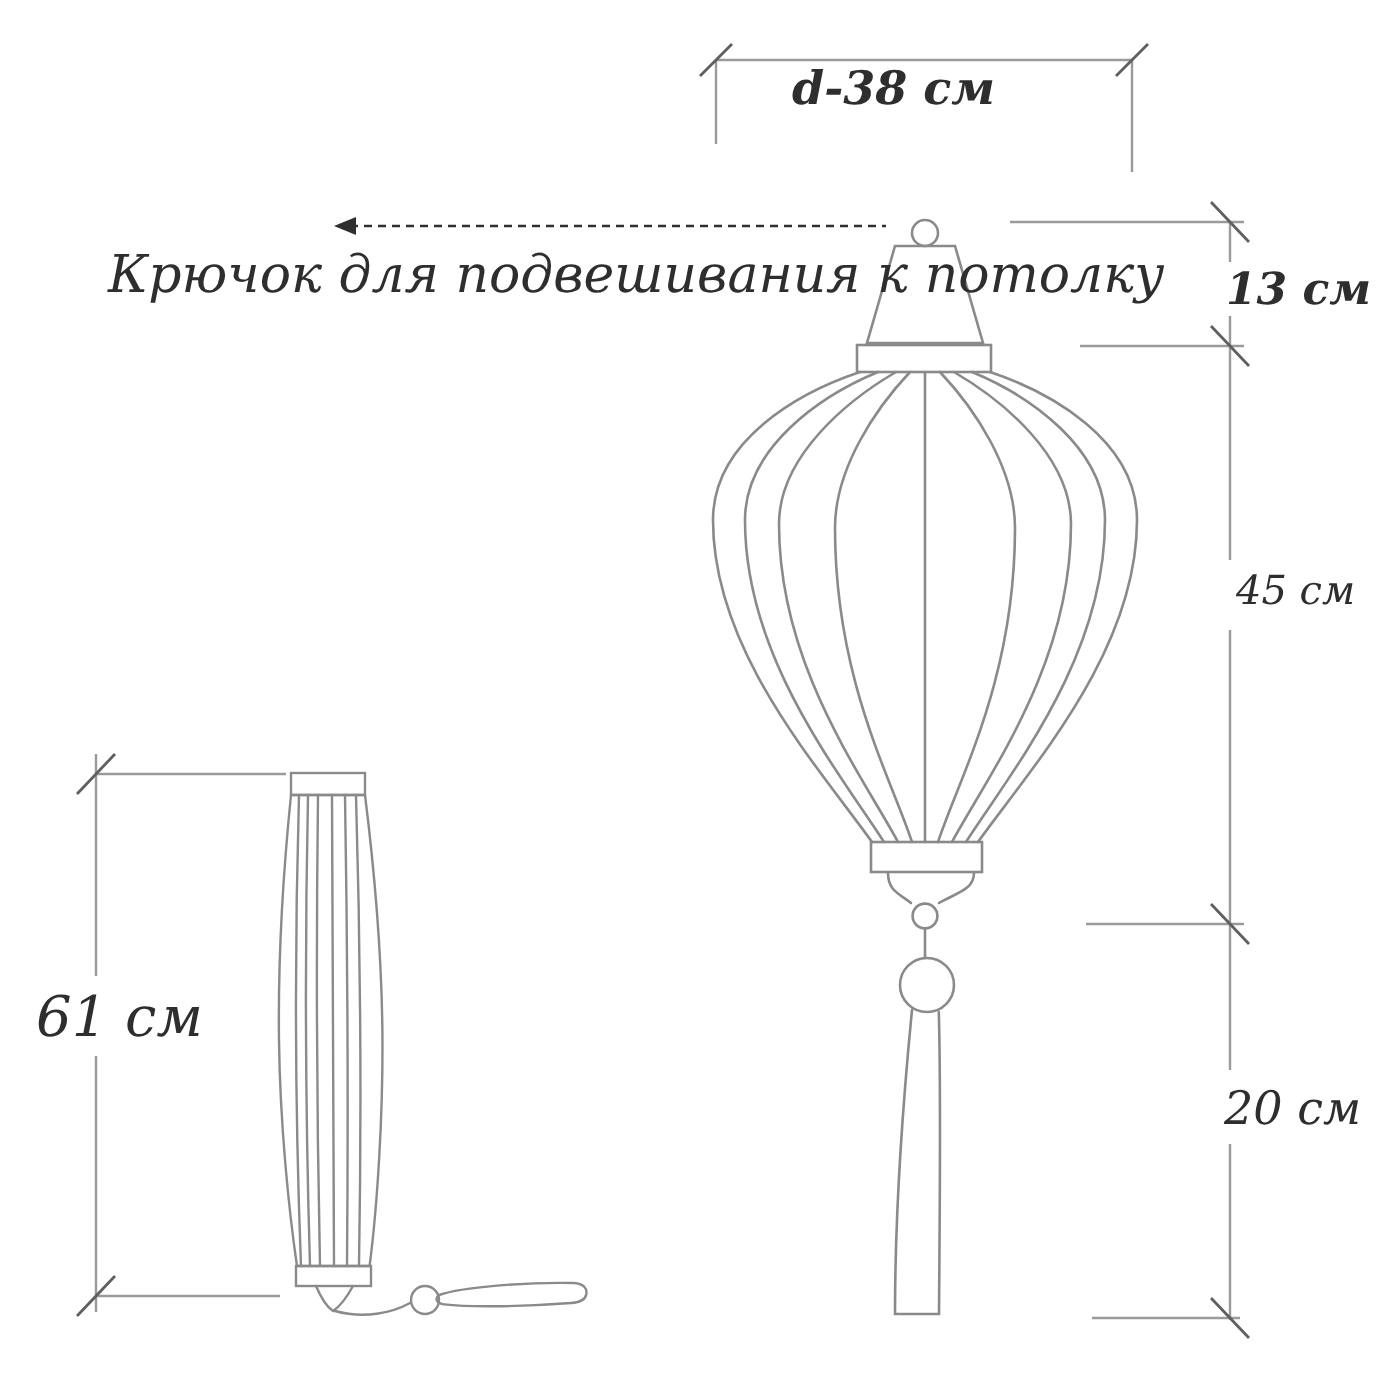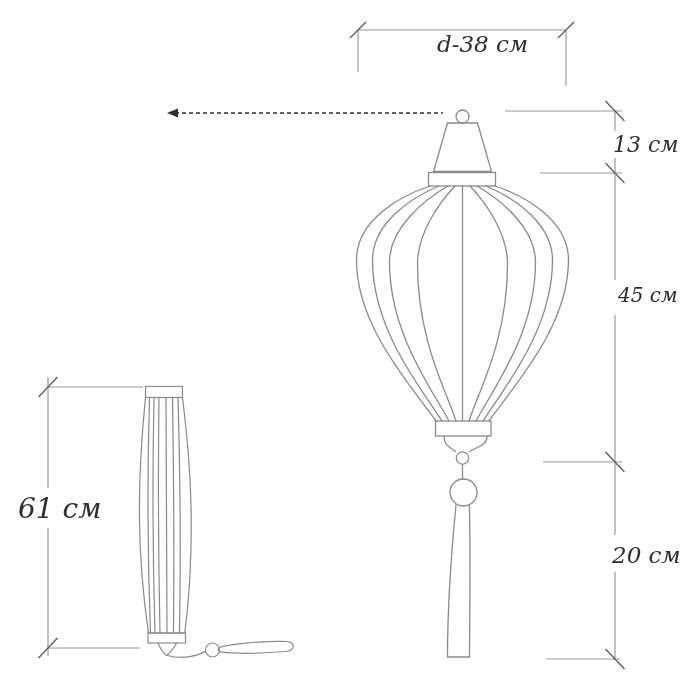--- a/index.html
+++ b/index.html
@@ -13,23 +13,23 @@
   #drawing{position:absolute;left:0;top:0;}
   .lbl{
     position:absolute;
     font-style:italic;
     color:#2e2e2e;
     white-space:nowrap;
     background:#ffffff;
     line-height:1;
     padding:1px 2px;
   }
-  .lbl-diameter{left:394px;top:32px;width:132px;text-align:right;font-size:23px;background:transparent;}
+  .lbl-diameter{left:394px;top:32px;width:132px;text-align:left;font-size:23px;background:transparent;font-weight:bold;}
   .lbl-hooknote{left:52px;top:124px;font-size:26px;background:transparent;}
-  .lbl-13{left:611px;top:133px;font-size:22px;}
+  .lbl-13{left:611px;top:133px;font-size:22px;font-weight:bold;}
   .lbl-45{left:616px;top:284px;font-size:20px;}
   .lbl-20{left:610px;top:543px;font-size:23px;}
   .lbl-61{left:16px;top:494px;font-size:28px;}
 </style>
 </head>
 <body>
 
 <div id="canvas">
 
   <svg id="drawing" width="700" height="700" viewBox="0 0 700 700">
@@ -99,20 +99,21 @@
       <rect x="148" y="633" width="37.5" height="10"></rect>
       <path d="M158,643 C161,650 163.5,653.5 166.5,655.5 C169.5,653.5 173.5,648.5 176.5,643"></path>
       <path d="M167.5,655.5 C182,659.5 196,656.5 205,651.5"></path>
       <circle cx="212.5" cy="650" r="7"></circle>
       <path d="M219.5,647.5 C231,643.5 263,641 287,641.5 C291.5,641.8 293.6,644 293.2,647 C292.8,649.6 290,651.2 285.5,651.5 C259,653.5 234,653.6 222,652.2 C218.3,651.7 217.2,649.2 219.5,647.5 Z"></path>
     </g>
   </svg>
 
   <div class="lbl lbl-diameter">d-38 см</div>
 
+  <div class="lbl lbl-hooknote">Крючок для подвешивания к потолку</div>
 
   <div class="lbl lbl-13">13 см</div>
 
   <div class="lbl lbl-45">45 см</div>
 
   <div class="lbl lbl-20">20 см</div>
 
   <div class="lbl lbl-61">61 см</div>
 </div>
 

